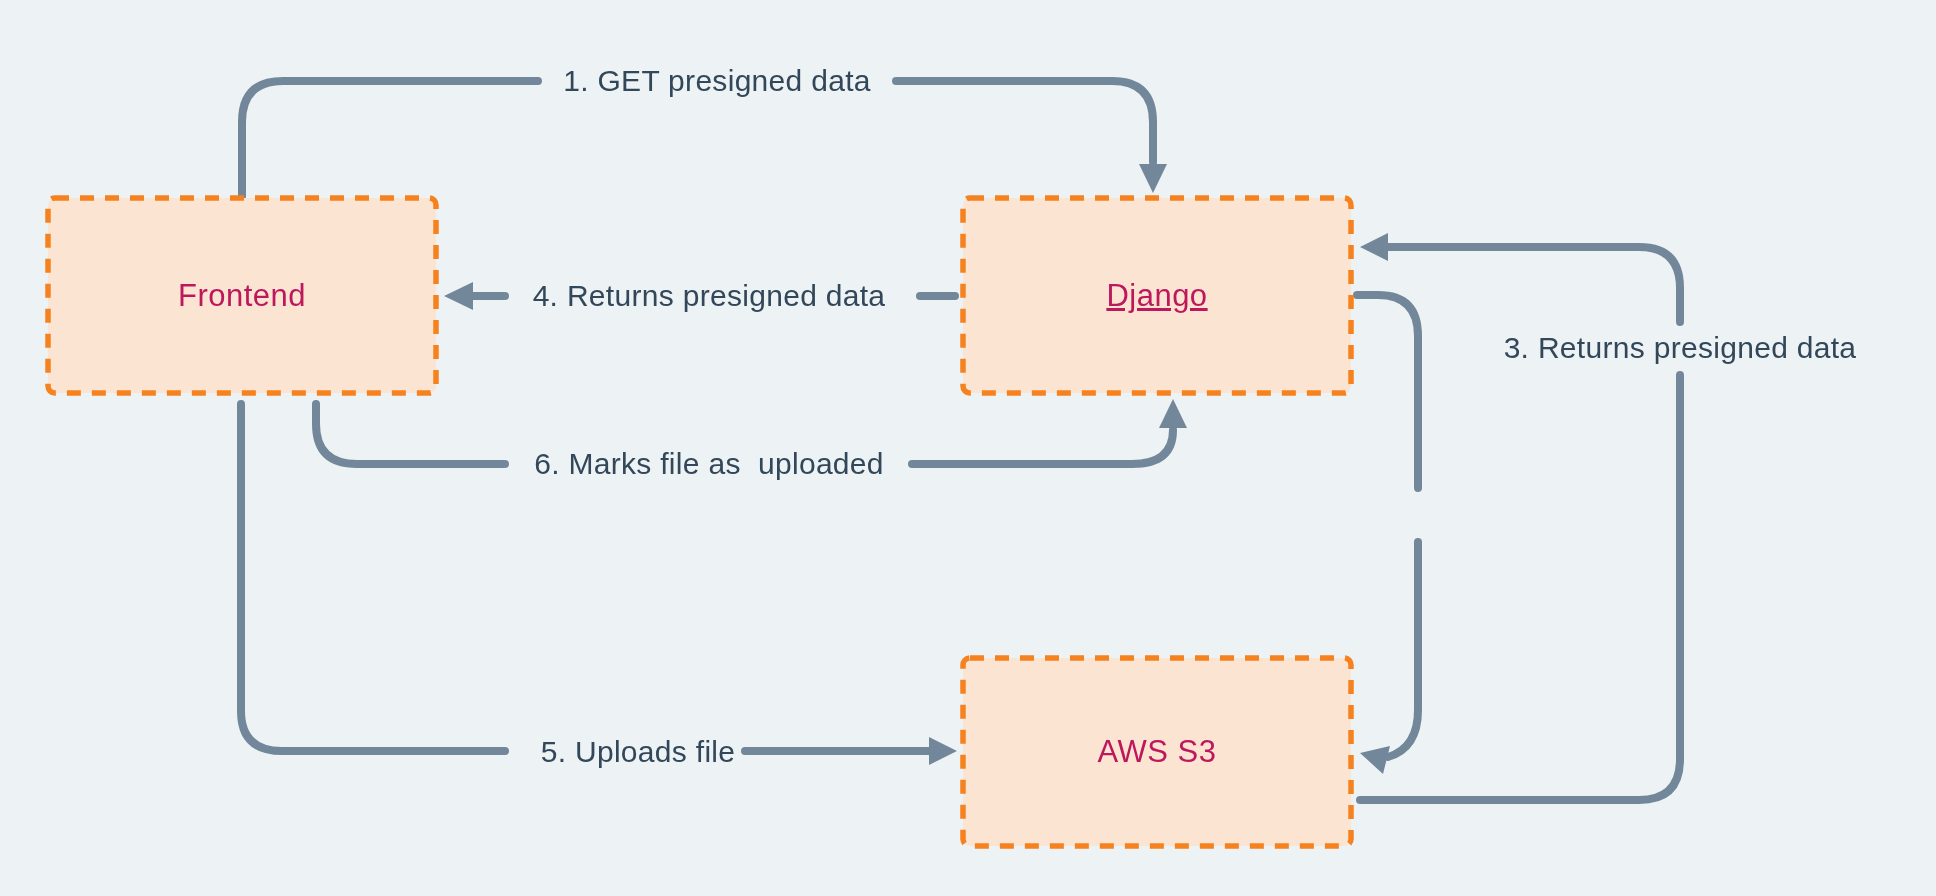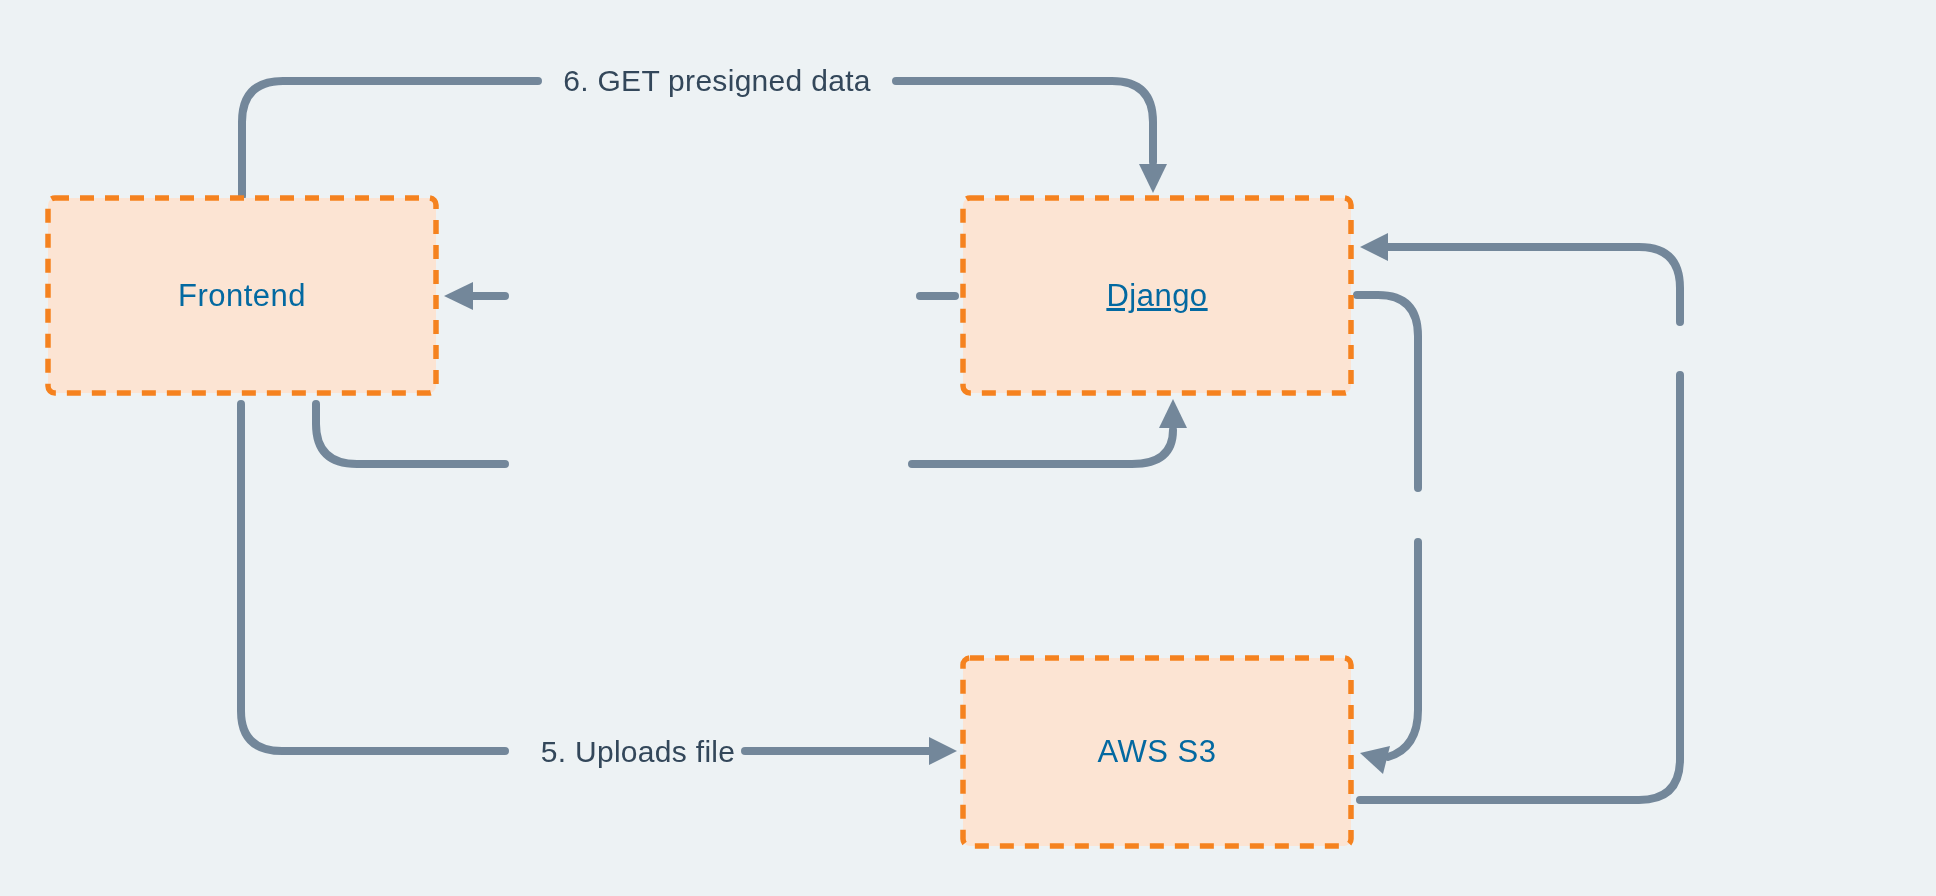--- a/index.html
+++ b/index.html
@@ -18,21 +18,21 @@
   #wires {
     position: absolute;
     left: 0;
     top: 0;
   }
   .node-label {
     position: absolute;
     transform: translate(-50%, -50%);
     font-size: 31px;
     font-weight: 500;
-    color: #0369a1;
+    color: #be185d;
     letter-spacing: 0.5px;
     white-space: pre;
   }
   .wire-label {
     position: absolute;
     transform: translate(-50%, -50%);
     font-size: 30px;
     font-weight: 500;
     color: #33475a;
     letter-spacing: 0.3px;
@@ -79,16 +79,19 @@
       <rect x="48" y="198" width="388" height="195" rx="7"></rect>
       <rect x="963" y="198" width="388" height="195" rx="7"></rect>
       <rect x="963" y="658" width="388" height="188" rx="7"></rect>
     </g>
   </svg>
 
   <div class="node-label" style="left:242px; top:296px;">Frontend</div>
   <div class="node-label" style="left:1157px; top:296px;text-decoration:underline;">Django</div>
   <div class="node-label" style="left:1157px; top:752px;">AWS S3</div>
 
-  <div class="wire-label" style="left:717px; top:81px;">6. GET presigned data</div>
+  <div class="wire-label" style="left:717px; top:81px;">1. GET presigned data</div>
+  <div class="wire-label" style="left:1680px; top:348px;">3. Returns presigned data</div>
+  <div class="wire-label" style="left:709px; top:296px;">4. Returns presigned data</div>
   <div class="wire-label" style="left:622px; top:752px;margin-left:16px;">5. Uploads file</div>
+  <div class="wire-label" style="left:709px; top:464px;">6. Marks file as  uploaded</div>
 
 </div>
 
 </body></html>

